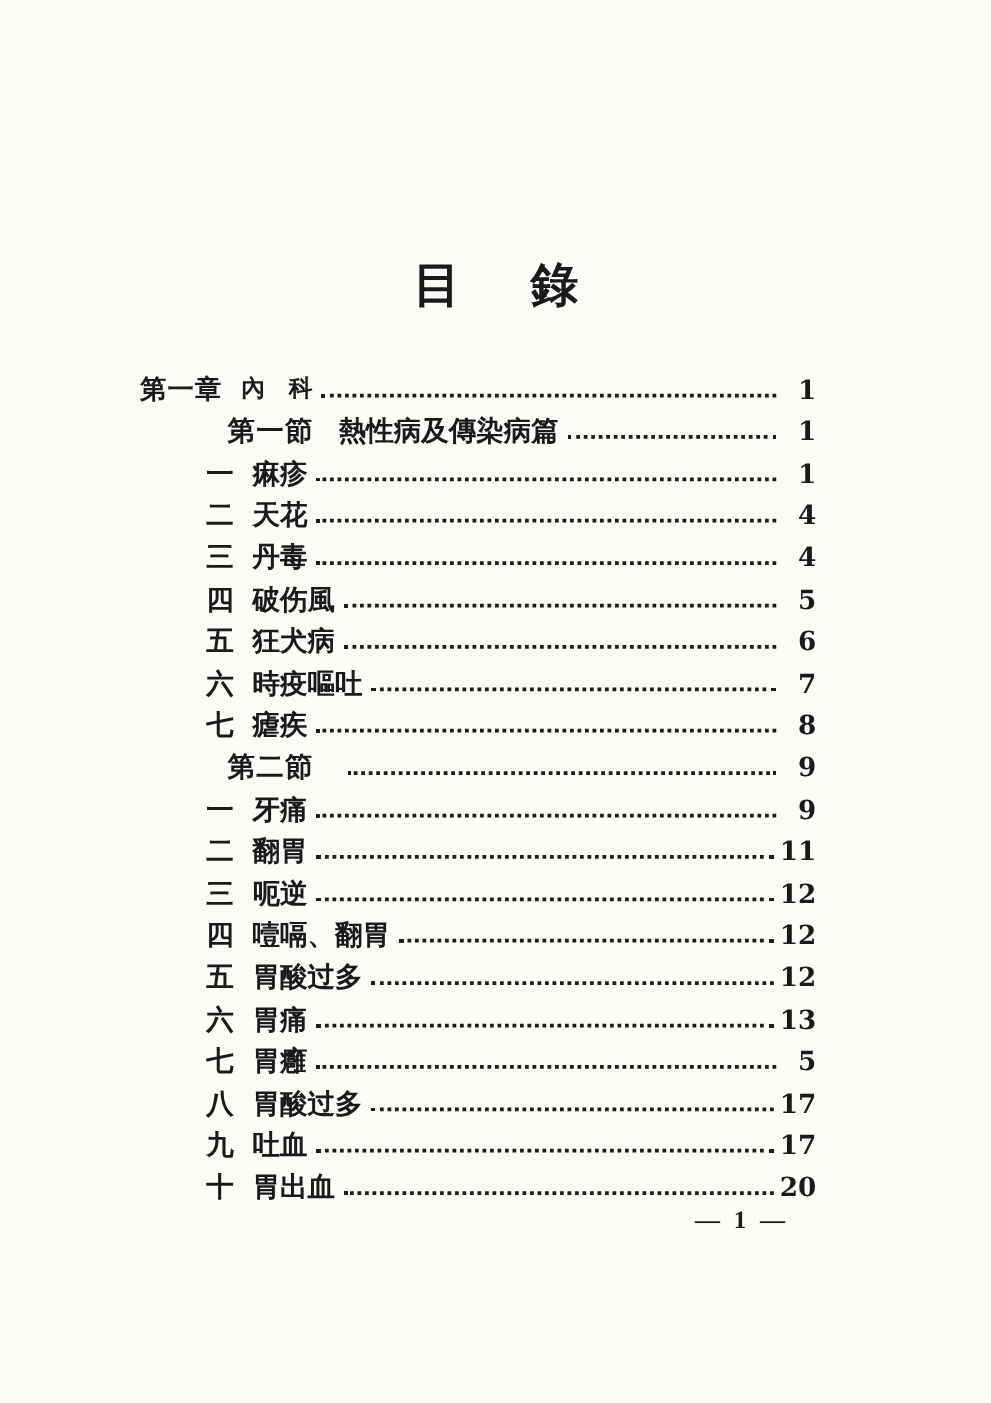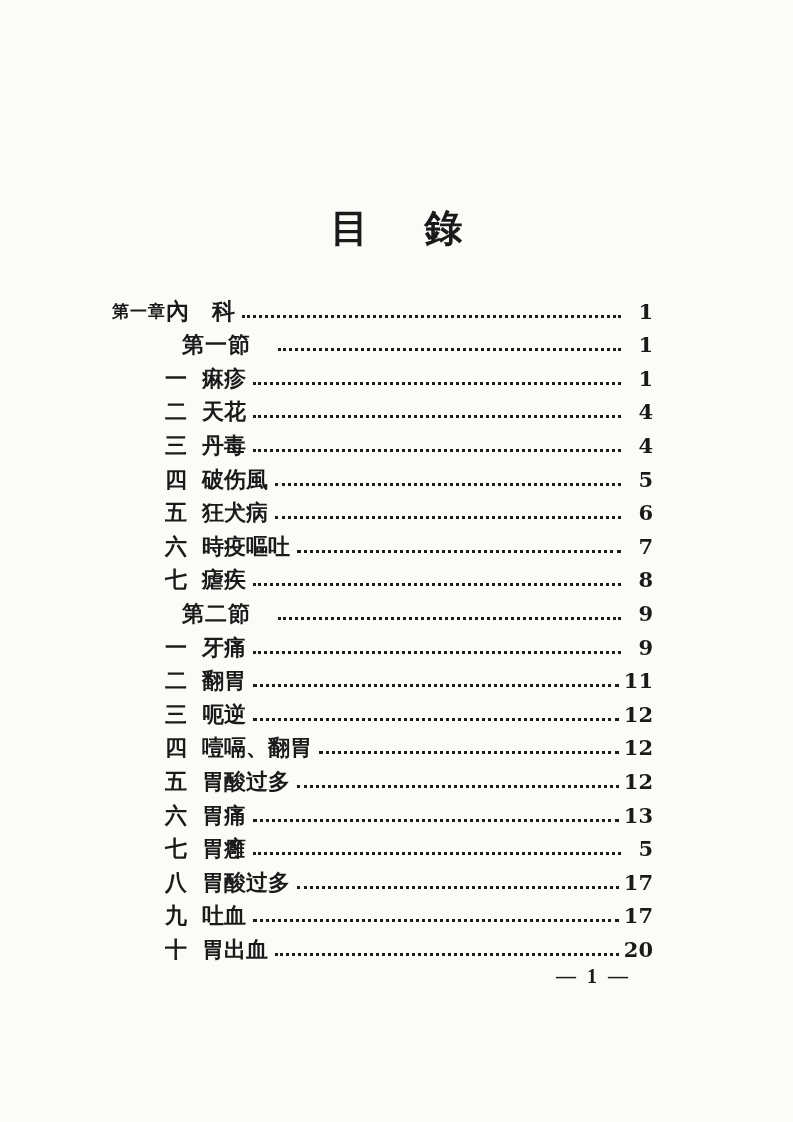--- a/index.html
+++ b/index.html
@@ -19,22 +19,22 @@
   }
   .toc{
     position:absolute;top:292px;left:112px;width:541px;
   }
   .toc-row{
     display:flex;align-items:flex-end;
     height:33.6px;
     font-size:22px;font-weight:bold;line-height:29px;
     white-space:nowrap;
   }
-  .toc-row.chapter .lbl{font-size:17px;letter-spacing:1px;}
-  .toc-row.chapter .ttl{font-size:23px;}
+  .toc-row.chapter .lbl{margin-right:15px;font-size:21px;letter-spacing:1px;}
+  .toc-row.chapter .ttl{font-size:19px;}
   .toc-row.section{margin-left:26px;}
   .toc-row.section .lbl{margin-right:20px;letter-spacing:1px;margin-left:44px;}
   .toc-row.item{margin-left:48px;}
   .toc-row.item .lbl{width:32px;text-align:center;margin-right:10px;}
   .dots{
     flex:1;
     margin:0 5px 8px 7px;
     border-bottom:3px dotted #1d1d1d;
     min-width:30px;
   }
@@ -60,20 +60,21 @@
 
   <div class="toc">
       <div class="toc-row chapter">
         <span class="lbl">第一章</span>
         <span class="ttl">內　科</span>
         <span class="dots"></span>
         <span class="pg">1</span>
       </div>
       <div class="toc-row section">
         <span class="lbl">第一節</span>
+        <span class="ttl">熱性病及傳染病篇</span>
         <span class="dots"></span>
         <span class="pg">1</span>
       </div>
       <div class="toc-row item">
         <span class="lbl">一</span>
         <span class="ttl">痳疹</span>
         <span class="dots"></span>
         <span class="pg">1</span>
       </div>
       <div class="toc-row item">

